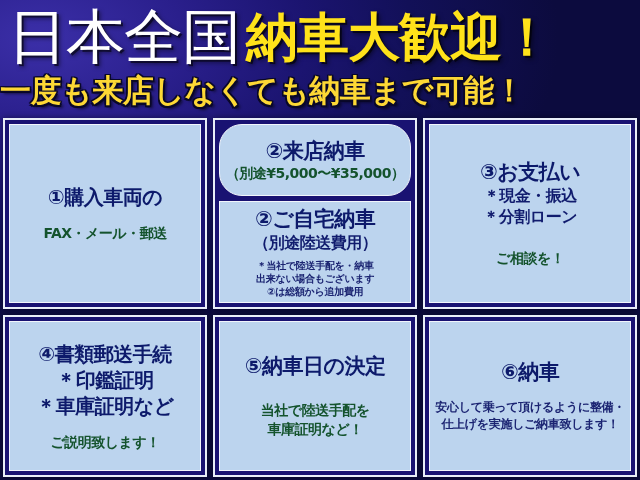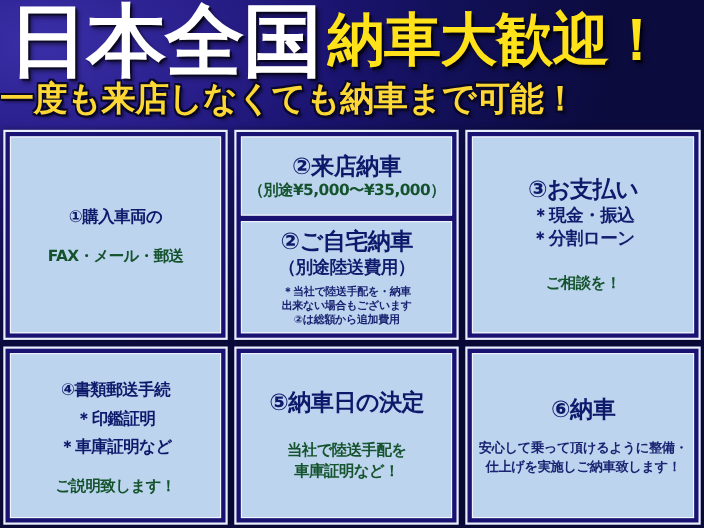--- a/index.html
+++ b/index.html
@@ -16,21 +16,21 @@
   }
   
   .header{
     position:absolute;left:0;top:0;width:640px;height:116px;
   }
   .hdr-line1{
     position:absolute;left:0;top:6px;width:640px;height:62px;
     display:flex;align-items:center;
   }
   .jp-white{
-    font-size:72px;font-weight:bold;color:#ffffff;
+    font-size:59px;font-weight:normal;color:#ffffff;
     letter-spacing:-1px;line-height:58px;
     margin-left:8px;
     text-shadow:2px 2px 0 rgba(0,0,0,.55), 3px 3px 4px rgba(0,0,0,.5);
     white-space:nowrap;
   }
   .jp-yellow{
     font-size:52px;font-weight:bold;color:#ffe21a;
     letter-spacing:-1px;line-height:56px;
     margin-left:6px;
     text-shadow:2px 2px 0 rgba(0,0,0,.6), 3px 3px 5px rgba(0,0,0,.55);
@@ -75,28 +75,28 @@
     display:flex;flex-direction:column;
     align-items:center;justify-content:center;
     text-align:center;
     color:#101a66;
     padding:4px 5px;
     overflow:hidden;
   }
   
   .cell.split{padding:4px;gap:5px;}
   .cell.split .panel{flex:0 0 auto;}
-  .cell.split .panel.p-top{height:72px;}
+  .cell.split .panel.p-top{height:72px;border-radius:23px;}
   .cell.split .panel.p-bot{flex:1 1 auto;}
 
   .big{
     font-size:21px;font-weight:bold;line-height:26px;
     letter-spacing:-0.5px;color:#0d1a6b;white-space:nowrap;
   }
-  .big.sm{font-size:15px;text-align:center;}
+  .big.sm{font-size:20px;text-align:center;}
   .mid{
     font-size:16px;font-weight:bold;line-height:21px;
     letter-spacing:-0.5px;color:#111c6e;white-space:nowrap;
   }
   .sub{
     font-size:14px;font-weight:bold;line-height:19px;
     letter-spacing:-0.5px;color:#14532d;white-space:nowrap;
   }
   .tiny{
     font-size:10px;font-weight:bold;line-height:13px;

